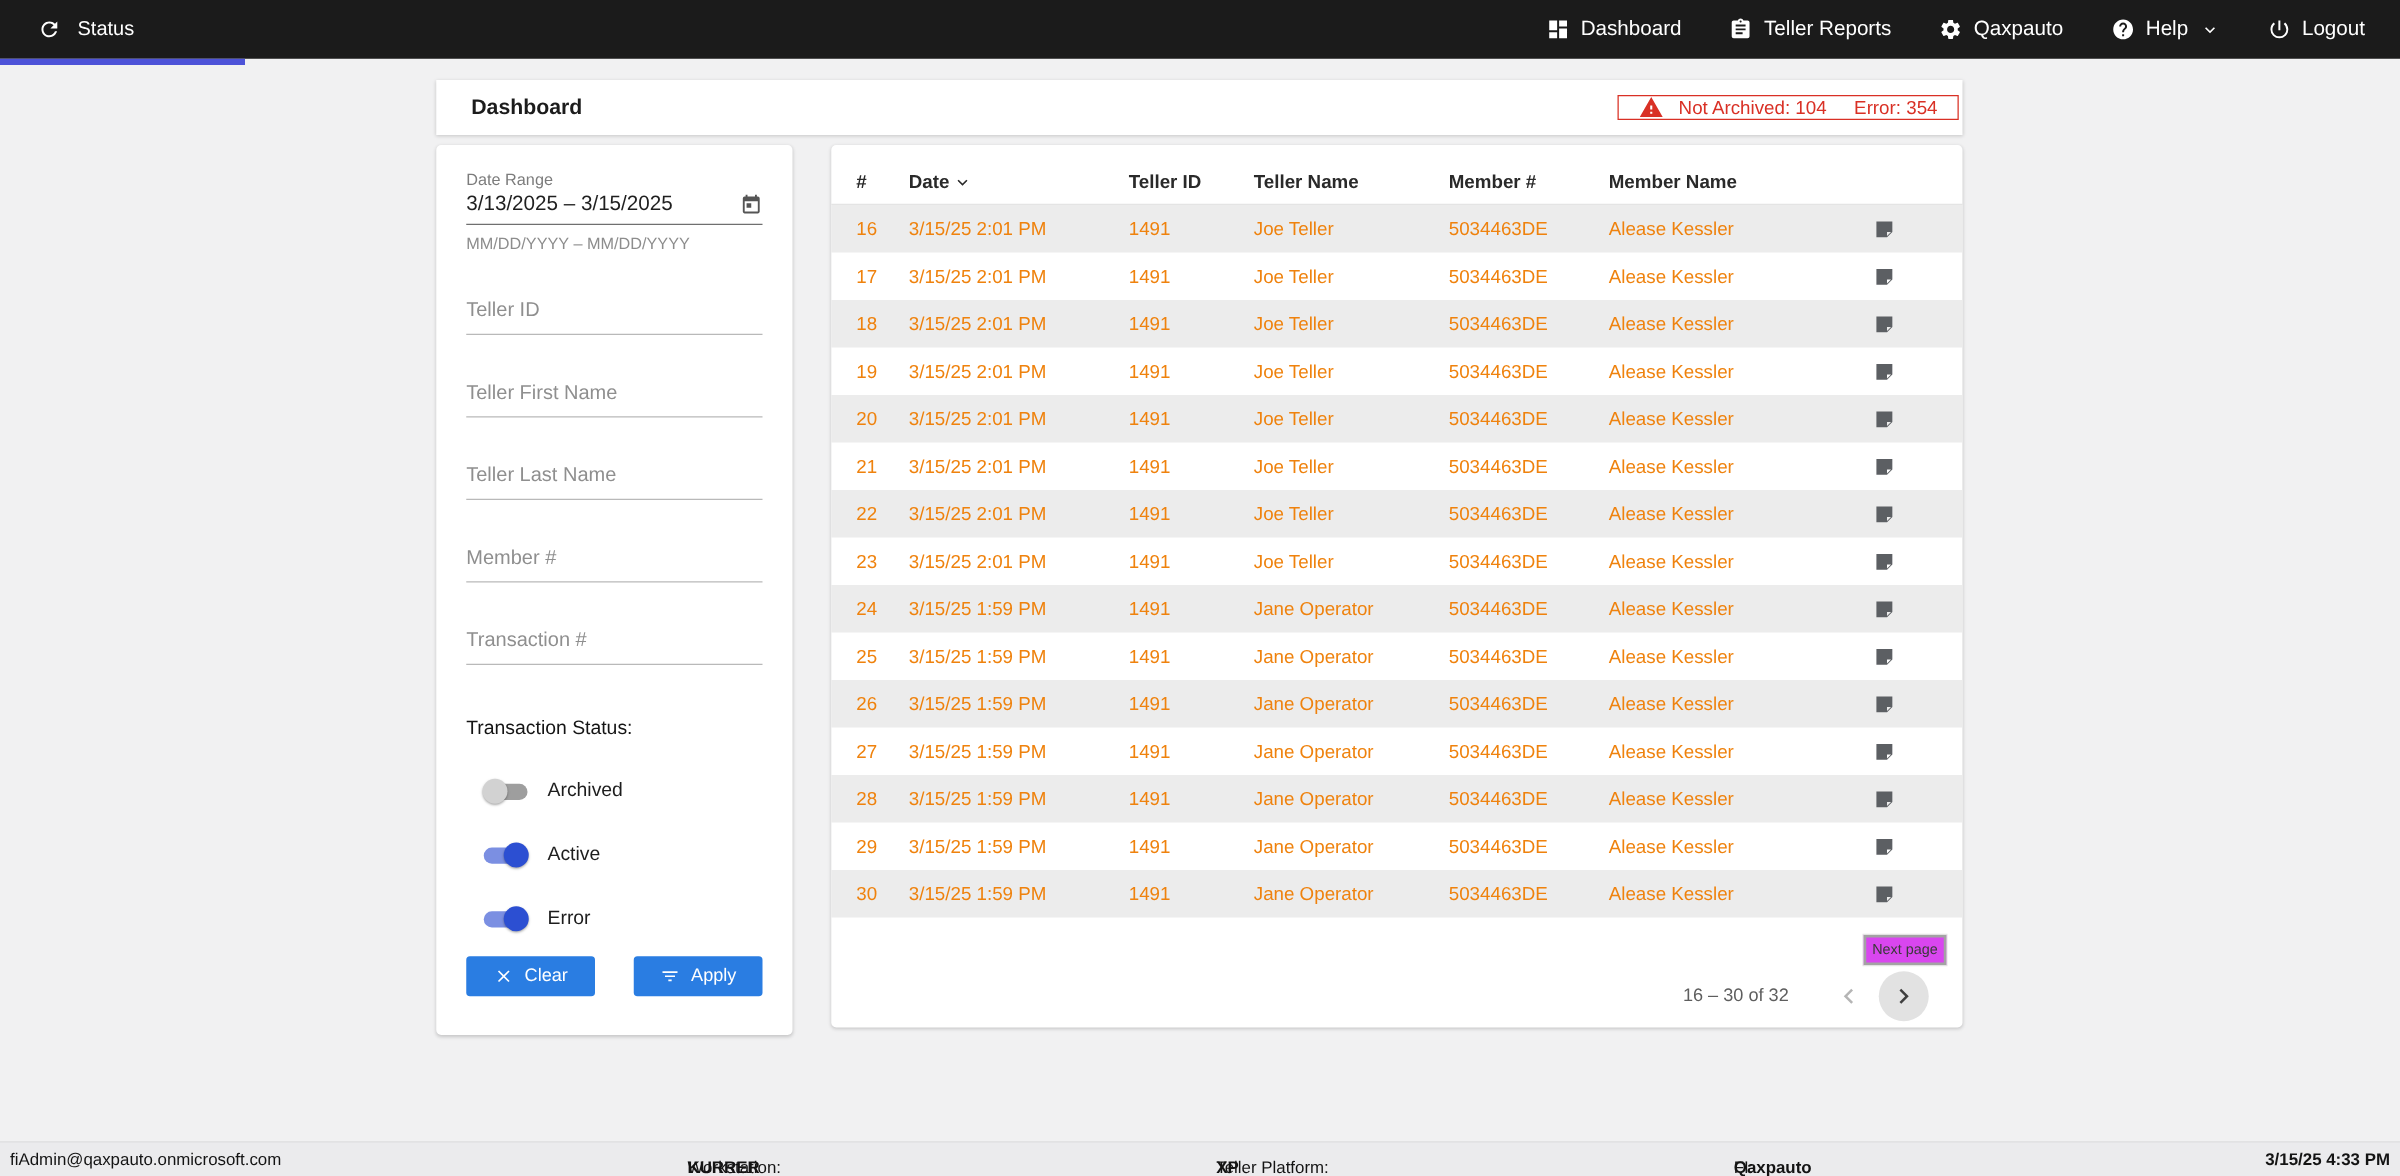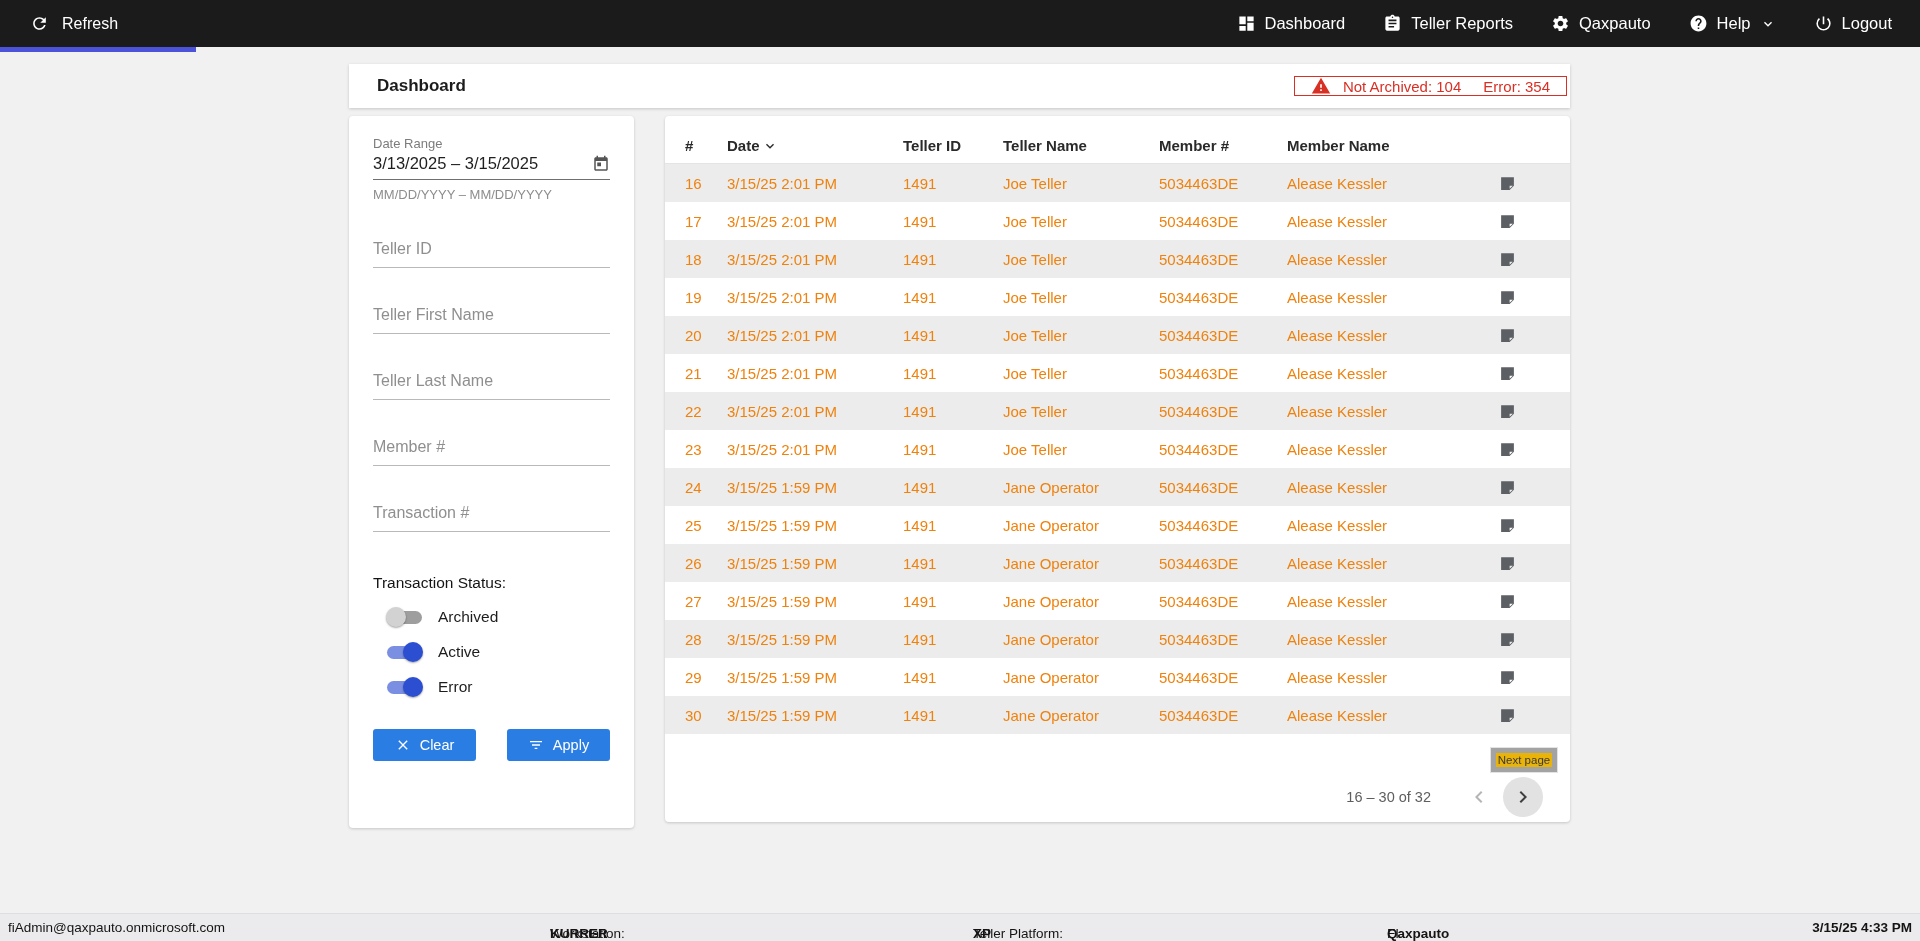--- a/index.html
+++ b/index.html
@@ -28,44 +28,44 @@
   .left-card { position:absolute; left:349px; top:116px; width:285px; height:712px; background:#fff; border-radius:4px; box-shadow:0 1px 3px rgba(0,0,0,.18); padding:20px 24px; }
   .field-label { font-size:13px; color:#7c7c7c; }
   .date-row { display:flex; align-items:center; border-bottom:1px solid #6f6f6f; padding-bottom:6px; margin-top:3px; }
   .date-row input { border:none; outline:none; font-size:16.5px; color:#1f1f1f; width:100%; background:transparent; font-family:inherit; }
   .cal-btn { color:#555; cursor:pointer; flex:none; }
   .hint { font-size:13px; color:#8d8d8d; margin-top:7px; }
   .u-field { margin-top:32px; border-bottom:1px solid #b9b9b9; }
   .u-field input { border:none; outline:none; width:100%; font-size:16px; padding:6px 0 9px; color:#222; background:transparent; font-family:inherit; }
   .u-field input::placeholder, .date-row input::placeholder { color:#8f8f8f; }
   .status-label { margin-top:42px; font-size:15.5px; color:#141414; }
-  .toggle-row { display:flex; align-items:center; margin-top:15px; padding-left:13px; }
+  .toggle-row { display:flex; align-items:center; margin-top:31px; padding-left:13px; }
   .toggle-row:first-of-type { margin-top:18px; }
   .switch { position:relative; width:37px; height:20px; flex:none; cursor:pointer; }
   .switch .track { position:absolute; left:1px; top:4px; width:35px; height:13px; border-radius:7px; }
   .switch .thumb { position:absolute; top:0; width:20px; height:20px; border-radius:50%; box-shadow:0 1px 2px rgba(0,0,0,.35); }
   .switch.off .track { background:var(--toggle-track-off); }
   .switch.off .thumb { left:0; background:var(--toggle-thumb-off); }
   .switch.on .track { background:var(--toggle-track-on); }
   .switch.on .thumb { right:0; background:var(--toggle-thumb-on); }
   .toggle-label { margin-left:15px; font-size:15.5px; color:#1d1d1d; }
-  .buttons-row { display:flex; gap:31px; margin-top:32px; }
+  .buttons-row { display:flex; gap:31px; margin-top:20px; }
   .btn { width:104px; height:32px; background:var(--accent-blue); color:#fff; border:none; border-radius:3px; display:flex; align-items:center; justify-content:center; gap:9px; font-size:14.5px; cursor:pointer; font-family:inherit; }
 
   
   .right-card { position:absolute; left:665px; top:116px; width:905px; height:706px; background:#fff; border-radius:4px; box-shadow:0 1px 3px rgba(0,0,0,.18); padding-top:12px; }
   .thead, .trow { display:grid; grid-template-columns:42px 176px 100px 156px 128px 212px 1fr; align-items:center; padding-left:20px; }
   .thead { height:36px; border-bottom:1px solid #e4e4e4; font-weight:bold; color:#2a2a2a; font-size:15px; }
   .th-date { display:flex; align-items:center; gap:2px; cursor:pointer; }
   .trow { height:38px; font-size:15px; color:var(--orange); cursor:pointer; }
   .trow.alt { background:#ececec; }
   .cell.num { font-weight:normal; }
   .icon-cell { color:#5c5f63; display:flex; cursor:pointer; }
 
-  .next-tooltip { position:absolute; left:826px; top:632px; width:66px; height:24px; background:#eab308; border:5px solid #a3a3a3; box-shadow:0 0 0 1px #e3e3e3; display:flex; align-items:center; justify-content:center; font-size:11.5px; color:#3a3a3a; }
+  .next-tooltip { position:absolute; left:826px; top:632px; width:66px; height:24px; background:#d946ef; border:2px solid #a3a3a3; box-shadow:0 0 0 1px #e3e3e3; display:flex; align-items:center; justify-content:center; font-size:11.5px; color:#3a3a3a; }
   .pagination { position:absolute; right:27px; top:661px; display:flex; align-items:center; }
   .range { font-size:14.5px; color:#5e5e5e; margin-right:36px; }
   .pg-prev { color:#b5b5b5; display:flex; }
   .pg-next { width:40px; height:40px; border-radius:50%; background:#e2e2e2; display:flex; align-items:center; justify-content:center; color:#3f3f3f; margin-left:12px; cursor:pointer; }
 
   
   .footer { position:absolute; left:0; right:0; top:913px; height:28px; background:#ebebed; border-top:1px solid #dedee0; font-size:13.5px; color:#141414; }
   .footer span { position:absolute; top:6px; white-space:nowrap; }
   .f-user { left:8px; font-weight:normal; }
   .f-workstation { left:550px; }
@@ -77,21 +77,21 @@
 </head>
 <body>
 
 <div class="app">
 
   <div class="navbar">
     <div class="nav-left">
       <svg width="19" height="19" viewBox="0 0 24 24">
           <path fill="currentColor" d="M17.65 6.35C16.2 4.9 14.21 4 12 4c-4.42 0-7.99 3.58-7.99 8s3.57 8 7.99 8c3.73 0 6.84-2.55 7.73-6h-2.08c-.82 2.33-3.04 4-5.65 4-3.31 0-6-2.69-6-6s2.69-6 6-6c1.66 0 3.14.69 4.22 1.78L13 11h7V4l-2.35 2.35z"></path>
         </svg>
-      <span>Refresh</span>
+      <span>Status</span>
     </div>
     <div class="nav-right">
       <div class="nav-item">
         <svg width="19" height="19" viewBox="0 0 24 24">
             <path fill="currentColor" d="M3 13h8V3H3v10zm0 8h8v-6H3v6zm10 0h8V11h-8v10zm0-18v6h8V3h-8z"></path>
           </svg>
         <span>Dashboard</span>
       </div>
       <div class="nav-item">
         <svg width="19" height="19" viewBox="0 0 24 24">

